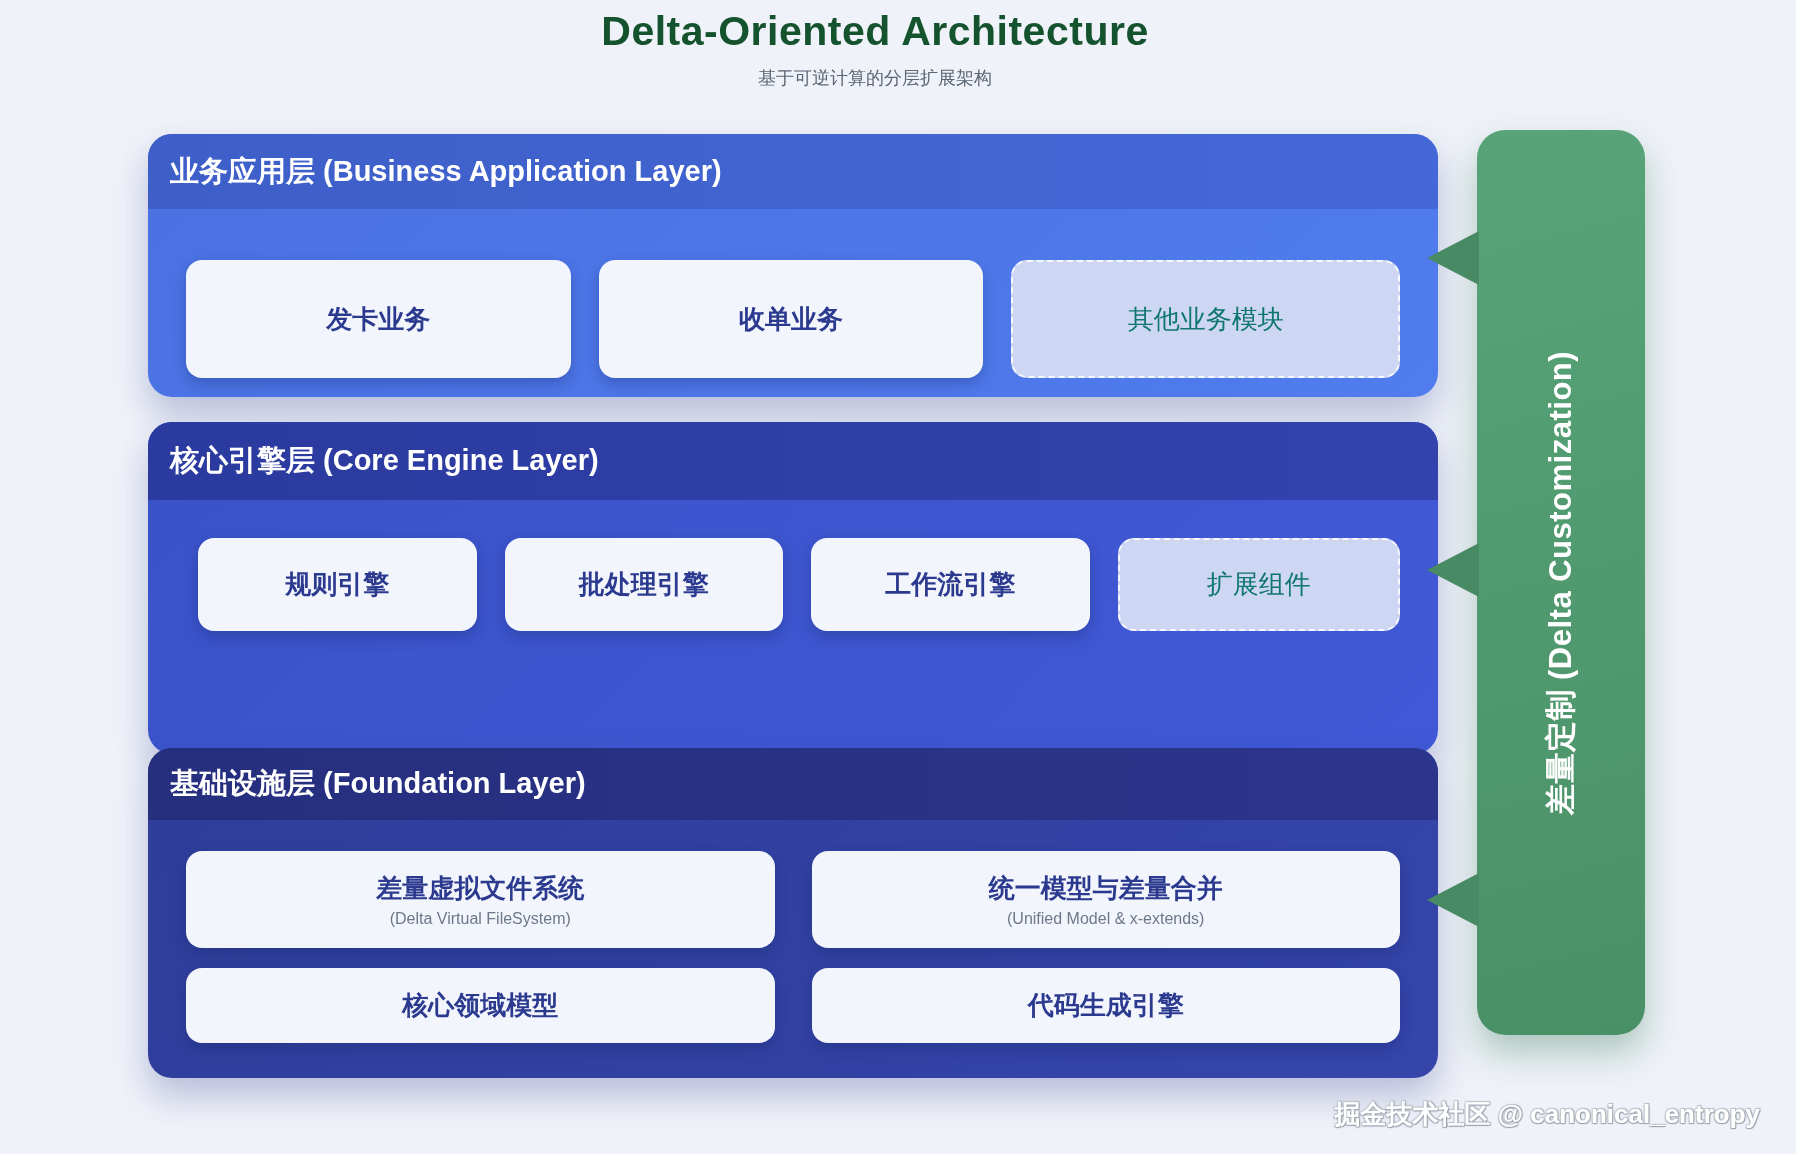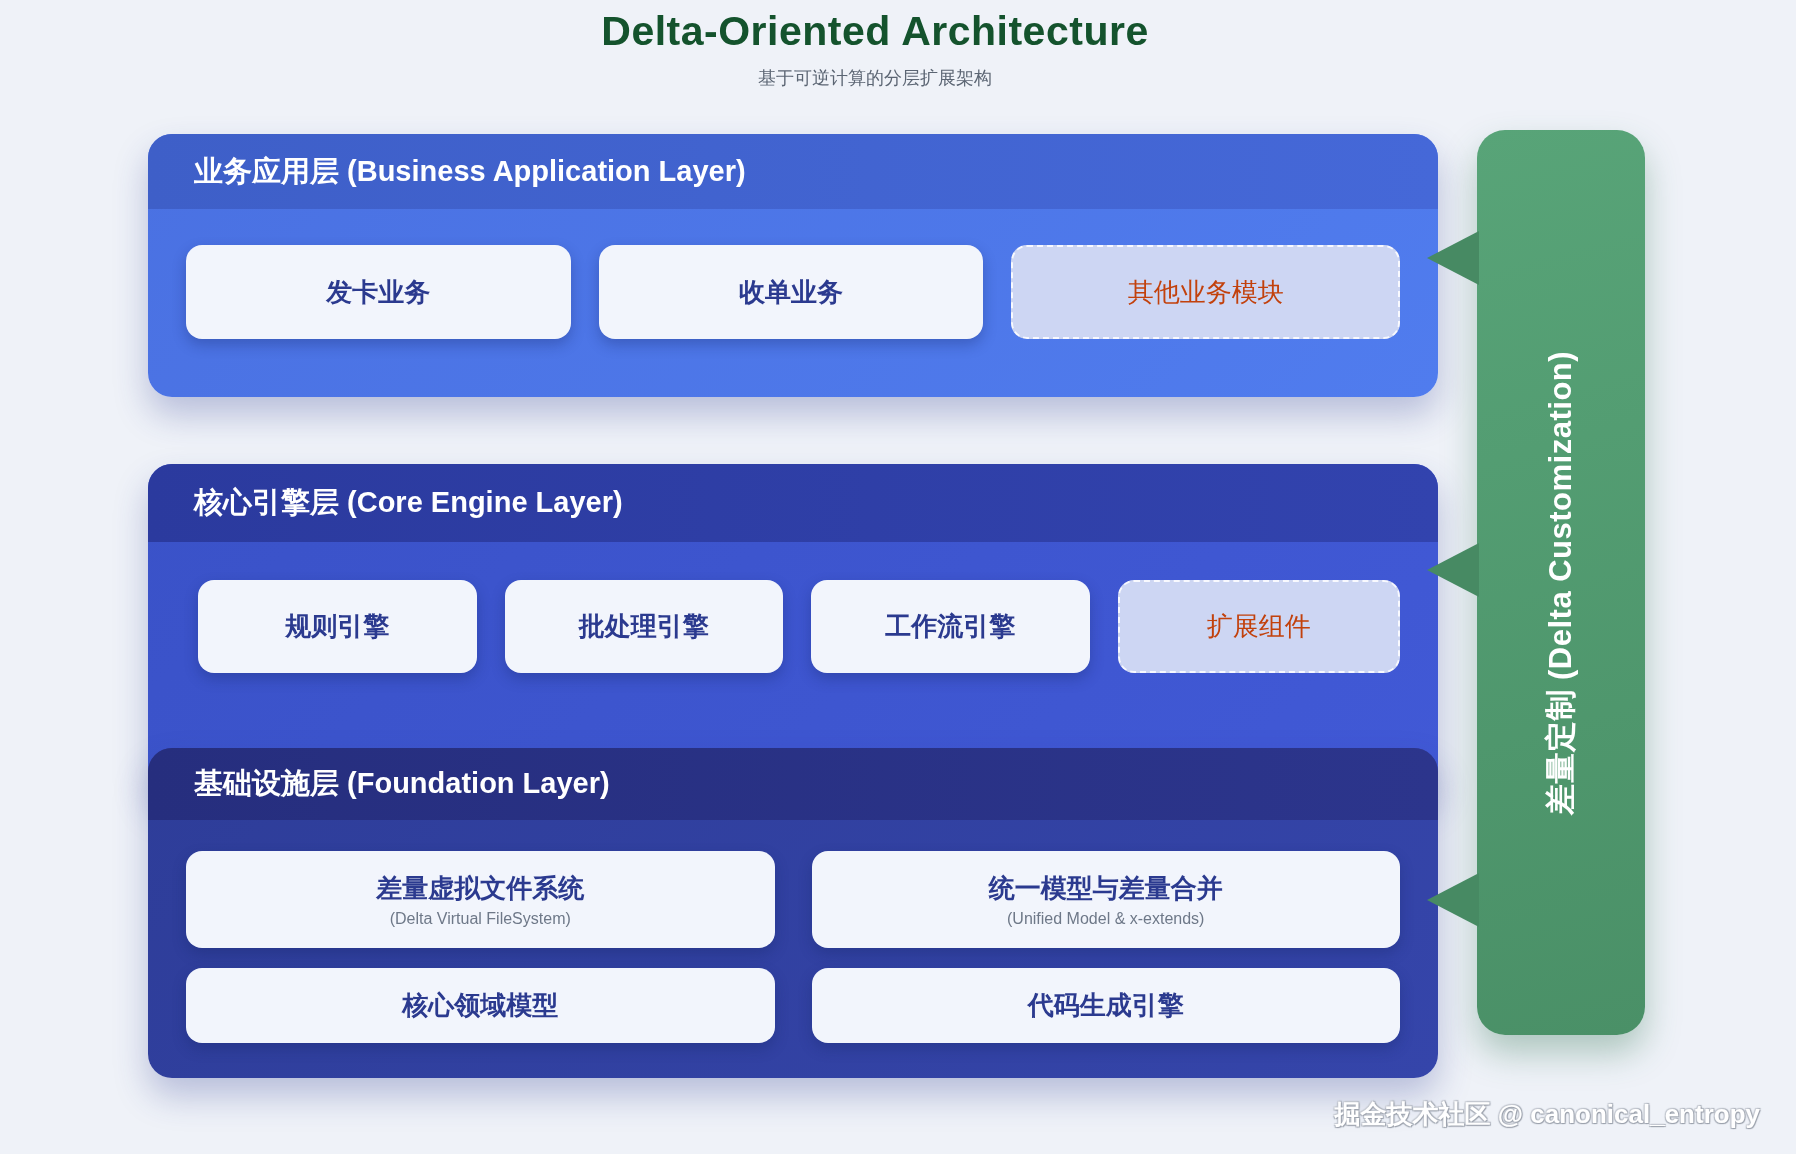--- a/index.html
+++ b/index.html
@@ -6,36 +6,36 @@
   #canvas{position:relative;width:1796px;height:1154px;background:#eff2f8;overflow:hidden;}
 
   .title{position:absolute;top:8px;left:0;width:1750px;text-align:center;
          font-size:41px;font-weight:bold;color:#14532d;letter-spacing:0.5px;}
   .subtitle{position:absolute;top:66px;left:0;width:1750px;text-align:center;
             font-size:18px;color:#5b6573;}
 
   .layer{position:absolute;left:148px;width:1290px;border-radius:24px;
          box-shadow:0 18px 34px rgba(43,58,143,.28);}
   .layer-header{position:absolute;left:0;right:0;top:0;border-radius:24px 24px 0 0;
-                display:flex;align-items:center;padding-left:46px;box-sizing:border-box;
+                display:flex;align-items:center;padding-left:22px;box-sizing:border-box;
                 color:#ffffff;font-weight:bold;font-size:29px;}
   .row{position:absolute;left:38px;right:38px;display:flex;gap:28px;}
 
   .node{flex:1;background:#f2f5fc;border-radius:16px;display:flex;flex-direction:column;
         align-items:center;justify-content:center;font-size:26px;font-weight:bold;color:#2b3a8f;
         box-shadow:0 6px 14px rgba(20,35,100,.30);}
   .node.dashed{background:#cdd6f3;border:2px dashed rgba(255,255,255,.85);
-               color:#c2410c;font-weight:500;box-shadow:none;}
+               color:#0f766e;font-weight:500;box-shadow:none;}
   .caption{font-size:16px;font-weight:normal;color:#6e7888;margin-top:4px;}
 
   #layer-business{top:134px;height:263px;background:linear-gradient(135deg,#4a71e2,#507cee);}
   #layer-business .layer-header{height:75px;background:linear-gradient(90deg,#3e5fc8,#4568d8);}
-  #layer-business .row{top:111px;height:94px;}
+  #layer-business .row{top:126px;height:118px;}
 
-  #layer-core{top:464px;height:332px;background:linear-gradient(135deg,#3a52c8,#4159d6);}
+  #layer-core{top:422px;height:332px;background:linear-gradient(135deg,#3a52c8,#4159d6);}
   #layer-core .layer-header{height:78px;background:linear-gradient(90deg,#2b3a9e,#3243ae);}
   #layer-core .row{top:116px;height:93px;padding-left:12px;}
 
   #layer-foundation{top:748px;height:330px;background:linear-gradient(135deg,#2e3d99,#3545aa);}
   #layer-foundation .layer-header{height:72px;background:linear-gradient(90deg,#262e7e,#2c358c);}
   #layer-foundation .row{gap:37px;}
   #layer-foundation .row1{top:103px;height:97px;}
   #layer-foundation .row2{top:220px;height:75px;}
 
   #delta-bar{position:absolute;left:1477px;top:130px;width:168px;height:905px;border-radius:28px;

